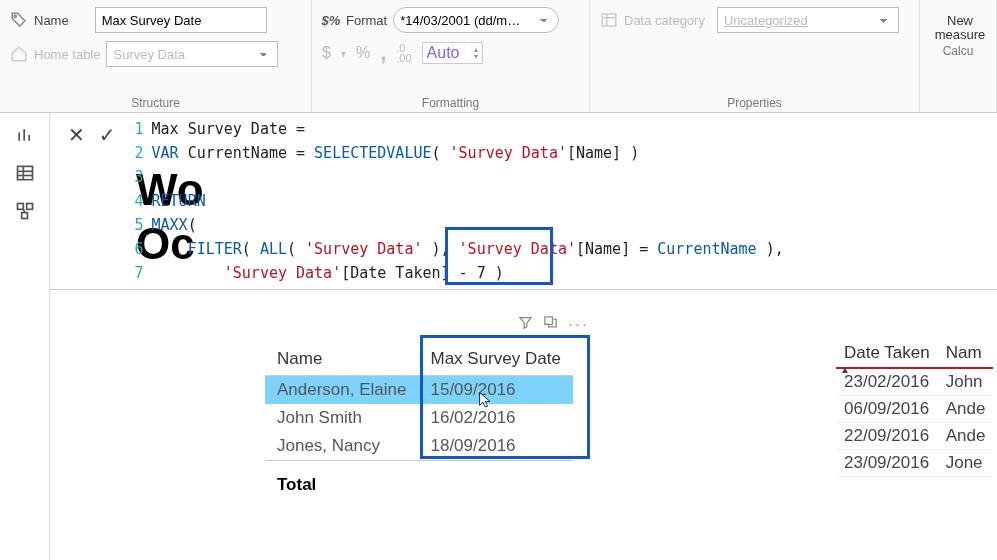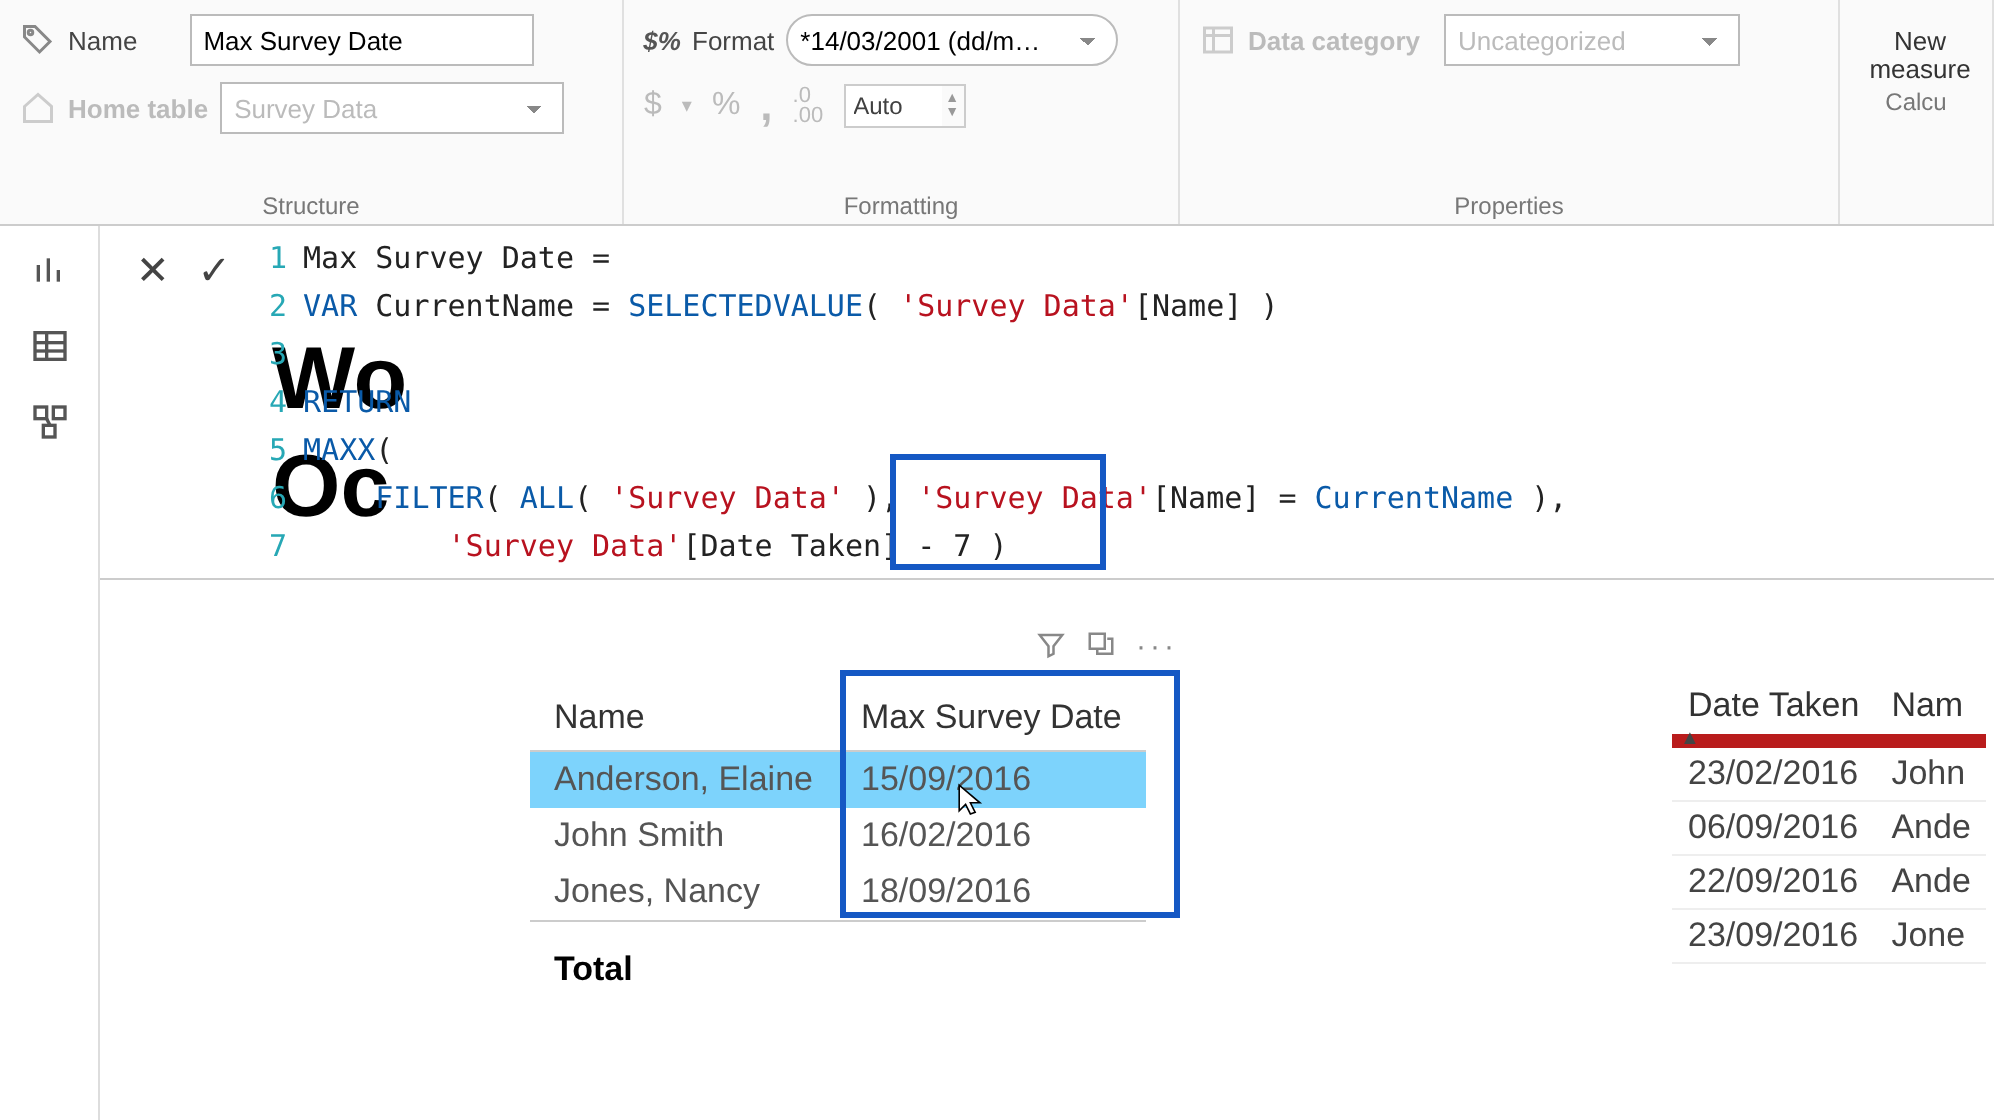--- a/index.html
+++ b/index.html
@@ -3,28 +3,28 @@
   <meta charset="utf-8">
   <style>
     * { margin: 0; padding: 0; box-sizing: border-box; }
     body { font-family: "Segoe UI", Arial, sans-serif; font-size: 13px; color: #333; background: #fff; width: 997px; height: 560px; overflow: hidden; position: relative; }
     .ribbon { display: flex; border-bottom: 1px solid #ccc; background: #fafafa; height: 113px; align-items: stretch; }
     .ribbon-group { display: flex; flex-direction: column; padding: 6px 10px 2px 10px; border-right: 1px solid #e0e0e0; }
     .ribbon-group-body { flex: 1; display: flex; flex-direction: column; gap: 6px; justify-content: flex-start; }
     .ribbon-group-label { text-align: center; color: #777; font-size: 12px; padding-top: 2px; }
     .field-row { display: flex; align-items: center; gap: 6px; height: 28px; }
     .field-label { color: #444; font-size: 13px; }
-    .field-label.disabled { color: #bbb; font-weight: bold; }
+    .field-label.disabled { color: #bbb; }
     .icon-slot { width: 18px; height: 18px; display: inline-flex; align-items: center; justify-content: center; color: #666; }
     .text-input { border: 1px solid #bbb; background: #fff; height: 26px; padding: 2px 6px; font-size: 13px; width: 170px; }
     .text-input.combo { padding-right: 18px; background-image: linear-gradient(45deg, transparent 50%, #888 50%), linear-gradient(135deg, #888 50%, transparent 50%); background-position: calc(100% - 14px) 11px, calc(100% - 10px) 11px; background-size: 4px 4px; background-repeat: no-repeat; }
     .text-input.disabled { color: #bbb; }
     .fmt-row { display: flex; align-items: center; gap: 10px; color: #bbb; font-size: 16px; }
     .fmt-spin { display: inline-flex; align-items: center; border: 1px solid #ccc; height: 22px; }
-    .fmt-spin input { border: none; width: 48px; height: 20px; font-size: 12px; color: #404040; padding-left: 4px; }
+    .fmt-spin input { border: none; width: 48px; height: 20px; font-size: 16px; color: #8b5cf6; padding-left: 4px; }
     .fmt-spin .spin { display: flex; flex-direction: column; font-size: 7px; line-height: 7px; color: #999; padding: 0 2px; }
     .big-btn { display: flex; align-items: center; justify-content: center; padding: 8px 8px 0 8px; gap: 4px; color: #333; }
     .big-btn svg { width: 28px; height: 28px; }
     .content { position: relative; display: flex; height: calc(100% - 113px); }
     .left-rail { width: 50px; border-right: 1px solid #ddd; display: flex; flex-direction: column; align-items: center; padding-top: 12px; gap: 18px; color: #555; }
     .left-rail .rail-btn { width: 24px; height: 20px; display: flex; align-items: center; justify-content: center; cursor: pointer; }
     .main-area { flex: 1; position: relative; overflow: hidden; }
     .formula-bar { display: flex; align-items: flex-start; border-bottom: 1px solid #ccc; position: relative; }
     .formula-actions { display: flex; gap: 14px; padding: 10px 14px 0 18px; font-size: 20px; color: #444; }
     .formula-code { font-family: Consolas, monospace; font-size: 15px; line-height: 24px; padding: 4px 0; flex: 1; }
@@ -39,21 +39,21 @@
     .wo-text { position: absolute; left: 86px; top: 50px; font-size: 44px; font-weight: 900; color: #000; line-height: 54px; z-index: -1; }
     .canvas { position: absolute; left: 0; top: 200px; right: 0; bottom: 0; }
     .visual { position: absolute; background: #fff; }
     .visual-toolbar { position: absolute; top: -28px; right: 6px; display: flex; gap: 10px; color: #888; font-size: 15px; }
     .tbl { border-collapse: collapse; font-size: 17px; }
     .tbl th { text-align: left; font-weight: normal; padding: 6px 12px; border-bottom: 1px solid #ccc; color: #333; }
     .tbl td { padding: 4px 12px; color: #555; }
     .tbl .total td { border-top: 1px solid #ccc; font-weight: bold; color: #000; padding-top: 14px;}
     .highlight-box { position: absolute; border: 3px solid #1558c4; pointer-events: none; z-index: 5; }
     .right-tbl { border-collapse: collapse; font-size: 17px; }
-    .right-tbl th { font-weight: normal; border-bottom: 7px solid #b91c1c; padding: 4px 8px; color: #333; text-align: left; }
+    .right-tbl th { font-weight: normal; border-bottom: 2px solid #b91c1c; padding: 4px 8px; color: #333; text-align: left; }
     .right-tbl td { padding: 3px 8px; border-bottom: 1px solid #eee; color: #444; }
     .sort-arrow { position: absolute; font-size: 10px; color: #444; }
     .cursor { position: absolute; width: 16px; height: 20px; z-index: 10; }
     .row-sel { background: #7dd3fc; }
   </style>
 </head>
 <body>
 
 <div class="ribbon">
 
@@ -114,21 +114,21 @@
     <div class="ribbon-group-body">
       <div class="field-row">
         <span class="icon-slot">
           <svg viewBox="0 0 24 24" fill="none" stroke="#ccc" stroke-width="2">
               <rect x="3" y="4" width="18" height="16"></rect>
               <line x1="3" y1="9" x2="21" y2="9"></line>
               <line x1="9" y1="4" x2="9" y2="20"></line>
             </svg>
         </span>
         <span class="field-label disabled">Data category</span>
-        <input class="text-input combo disabled" style="width: 148px; margin-left: 6px;" readonly="" value="Uncategorized">
+        <input class="text-input combo disabled" style="width: 182px; margin-left: 6px; text-decoration: underline;" readonly="" value="Uncategorized">
       </div>
     </div>
     <div class="ribbon-group-label">Properties</div>
   </div>
 
   <div class="ribbon-group" style="flex:1;min-width:60px;padding:6px 4px 2px 4px">
     <div class="big-btn">
       <svg viewBox="0 0 32 32" fill="none" stroke="#555" stroke-width="2">
           <rect x="6" y="3" width="20" height="26"></rect>
           <rect x="9" y="6" width="14" height="5" fill="#555"></rect>

